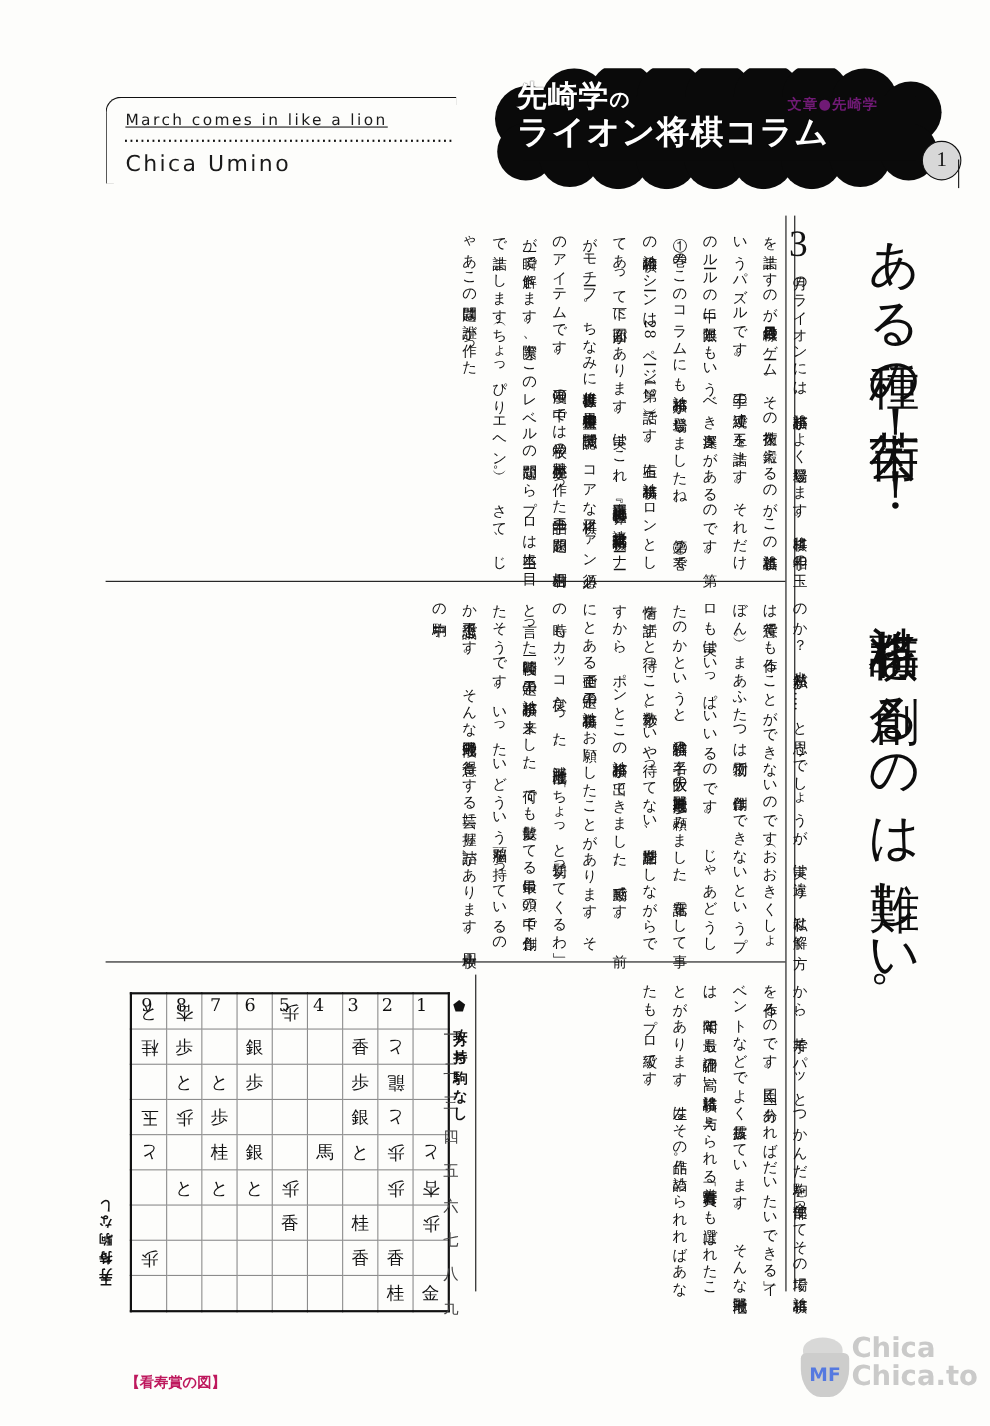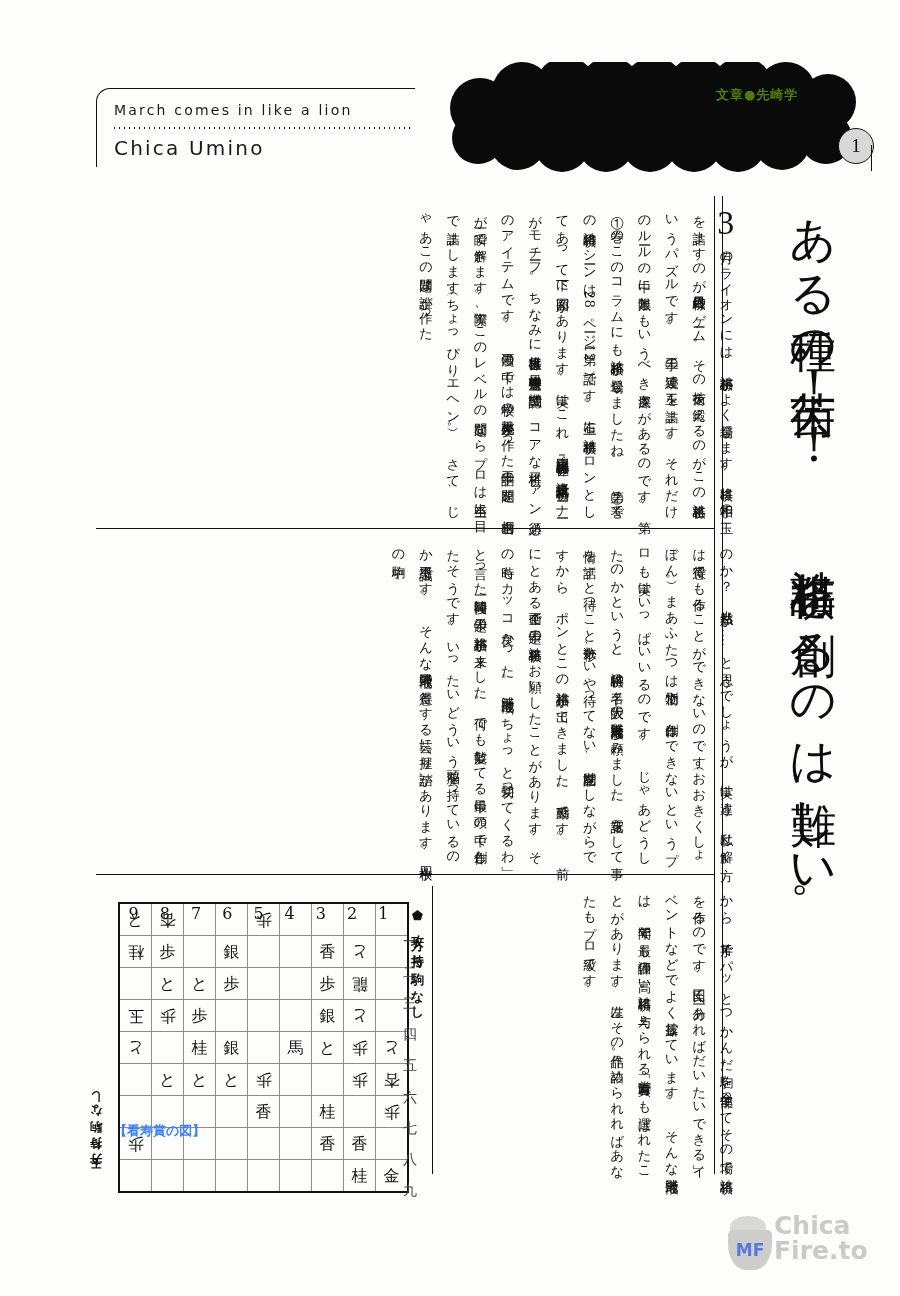--- a/index.html
+++ b/index.html
@@ -21,21 +21,21 @@
   .logo-main{
     position:absolute;left:470px;top:74px;width:330px;
     color:#fff;font-family:"DejaVu Sans","Liberation Sans",sans-serif;
     font-weight:bold;line-height:1;
     text-shadow:0 0 1px #000;
   }
   .logo-line1{font-size:27px;letter-spacing:1px;}
   .logo-line1 .small{font-size:18px;}
   .logo-line2{font-size:30px;letter-spacing:1px;margin-top:5px;}
   .byline{
-    position:absolute;left:716px;top:86px;color:#4d7c0f;
+    position:absolute;left:716px;top:86px;color:#701a75;
     font-family:"DejaVu Sans","Liberation Sans",sans-serif;
     font-size:13px;font-weight:bold;letter-spacing:1px;text-align:right;
   }
   .issue-badge{
     position:absolute;left:838px;top:128px;width:34px;height:34px;
     border-radius:50%;background:#d8d8d8;border:1px solid #111;
     color:#111;font-family:"Liberation Serif",serif;font-size:19px;
     display:flex;align-items:center;justify-content:center;
   }
   .badge-tail{
@@ -47,21 +47,21 @@
     position:absolute;left:96px;top:88px;width:318px;height:78px;
   }
   .romaji-box .corner{
     position:absolute;left:0;top:0;width:318px;height:78px;
     border-left:1.5px solid #111;border-top:1.5px solid #111;
     border-top-left-radius:14px;
   }
   .romaji-en{
     position:absolute;left:18px;top:14px;
     font-family:"DejaVu Sans","Liberation Sans",sans-serif;
-    font-size:14px;letter-spacing:2.2px;color:#1a1a1a;white-space:nowrap;
+    font-size:14px;letter-spacing:2.2px;color:#1a1a1a;white-space:nowrap;text-decoration:underline;
   }
   .dotline{
     position:absolute;left:16px;top:39px;width:300px;height:2px;
     background-image:radial-gradient(circle, #111 0.9px, transparent 1px);
     background-size:5px 2px;
   }
   .romaji-au{
     position:absolute;left:18px;top:48px;
     font-family:"DejaVu Sans","Liberation Sans",sans-serif;
     font-size:20px;letter-spacing:2.2px;color:#1a1a1a;white-space:nowrap;
@@ -120,23 +120,23 @@
     display:flex;justify-content:space-around;
     font-family:"DejaVu Serif","Liberation Serif",serif;font-size:16px;color:#111;
   }
   .ranks{
     position:absolute;left:403px;top:926px;
     display:flex;flex-direction:column;justify-content:space-around;height:280px;
     font-family:"DejaVu Serif","Liberation Serif",serif;font-size:14px;color:#444;
   }
   .ranks span{height:31px;line-height:31px;text-align:center;}
   .fig-caption{
-    position:absolute;left:114px;top:1122px;
-    font-family:"DejaVu Sans","Liberation Sans",sans-serif;
-    font-size:13px;font-weight:bold;color:#3b82f6;
+    position:absolute;left:114px;top:1248px;
+    font-family:"DejaVu Sans","Liberation Sans",sans-serif;
+    font-size:13px;font-weight:bold;color:#be185d;
   }
   .hand-sente{
     position:absolute;left:408px;top:908px;
     writing-mode:vertical-rl;
     font-family:"DejaVu Sans","Liberation Sans",sans-serif;
     font-size:13px;font-weight:bold;letter-spacing:2px;color:#111;height:170px;
   }
   .sente-mark{display:inline-block;}
   .hand-gote{
     position:absolute;left:88px;top:1058px;
@@ -192,20 +192,24 @@
           <circle cx="256" cy="82" r="28"></circle>
         <circle cx="300" cy="82" r="28"></circle>
           <circle cx="344" cy="80" r="28"></circle>
         <circle cx="388" cy="76" r="26"></circle>
         <rect x="38" y="26" width="356" height="58"></rect>
       </g>
     </svg>
   </div>
 
   <div class="logo-main">
+    <div class="logo-line1">
+      <span>先崎学</span><span class="small">の</span>
+    </div>
+    <div class="logo-line2">ライオン将棋コラム</div>
   </div>
   <div class="byline">文章●先崎学</div>
 
   <div class="issue-badge">1</div>
   <div class="badge-tail"></div>
 
   <div class="romaji-box">
     <div class="corner"></div>
     <div class="romaji-en">March comes in like a lion</div>
     <div class="dotline"></div>
@@ -365,17 +369,17 @@
   </div>
   <div class="hand-gote">玉方　持ち駒　なし</div>
 
   <div class="fig-caption">【看寿賞の図】</div>
 
   <div class="wm">
     <div class="wm-lion"></div>
     <div class="wm-shield">MF</div>
     <div class="wm-text">
       <div>Chica</div>
-      <div>Fire.to</div>
+      <div>Chica.to</div>
     </div>
   </div>
 
 </div>
 
 </body></html>

